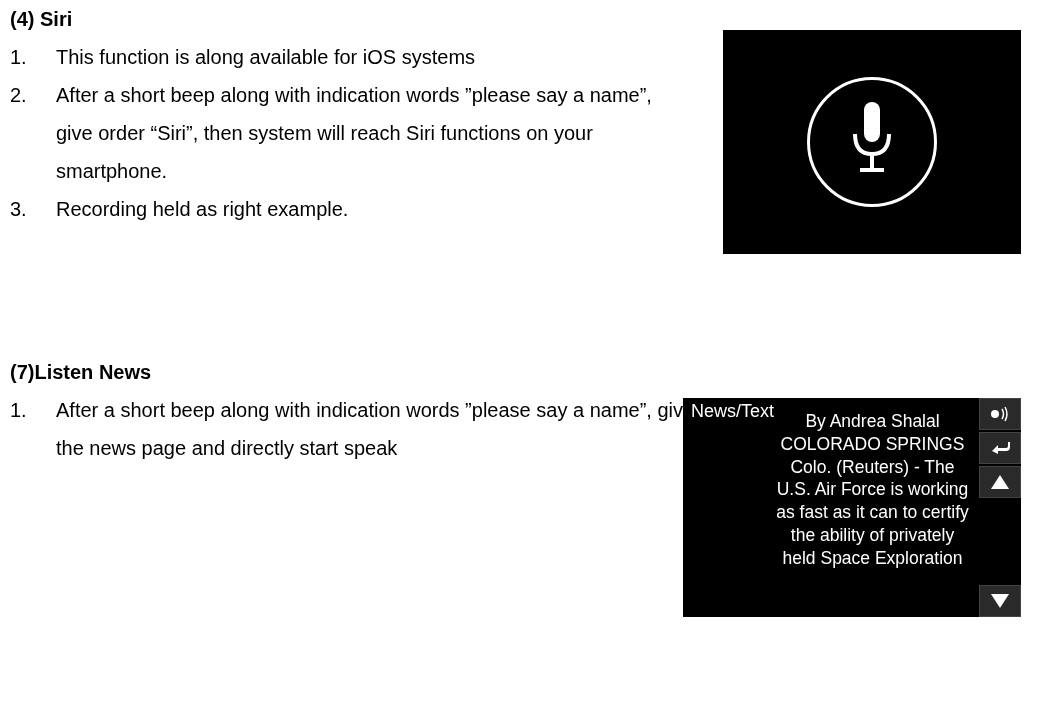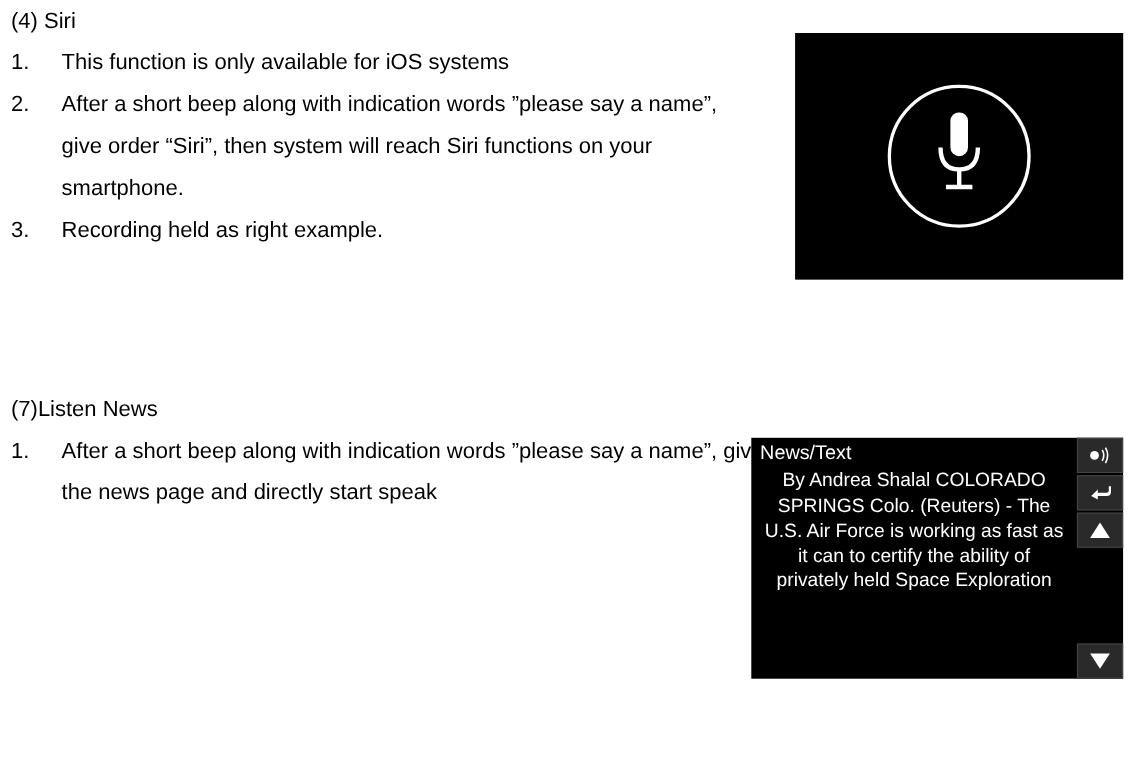--- a/index.html
+++ b/index.html
@@ -14,21 +14,21 @@
       color: #000;
       background: #fff;
       padding: 0;
       width: 1041px;
       height: 711px;
     }
     .content {
       padding: 0 10px;
     }
     .section-heading {
-      font-weight: normal;
+      font-weight: bold;
     }
     .list-body {
       margin-left: 0;
     }
     .list-item {
       display: flex;
       align-items: flex-start;
     }
     .list-num {
       width: 46px;
@@ -81,30 +81,31 @@
       background: #000;
       color: #fff;
       display: flex;
       font-size: 17px;
       line-height: 1.3;
     }
     .news-content {
       flex: 1;
       padding: 2px 8px 4px 8px;
       display: flex;
-      flex-direction: column;
+      flex-direction: row;
     }
     .news-title {
       font-size: 18px;
       margin-bottom: 2px;
     }
     .news-body {
       text-align: center;
       flex: 1;
       font-size: 17.5px;
+      margin-top: 10px;
     }
     .news-controls {
       width: 42px;
       display: flex;
       flex-direction: column;
     }
     .ctrl-btn {
       width: 42px;
       height: 32px;
       background: #2a2a2a;
@@ -150,21 +151,21 @@
 <body>
 
 <div class="content">
 
   <div class="siri-section">
     <div class="siri-text-area">
       <div class="section-heading">(4) Siri</div>
       <div class="list-body">
         <div class="list-item">
           <div class="list-num">1.</div>
-          <div class="list-text">This function is only available for iOS systems</div>
+          <div class="list-text">This function is along available for iOS systems</div>
         </div>
         <div class="list-item">
           <div class="list-num">2.</div>
           <div class="list-text">After a short beep along with indication words ”please say a name”, give order “Siri”, then system will reach Siri functions on your smartphone.</div>
         </div>
         <div class="list-item">
           <div class="list-num">3.</div>
           <div class="list-text">Recording held as right example.</div>
         </div>
       </div>

